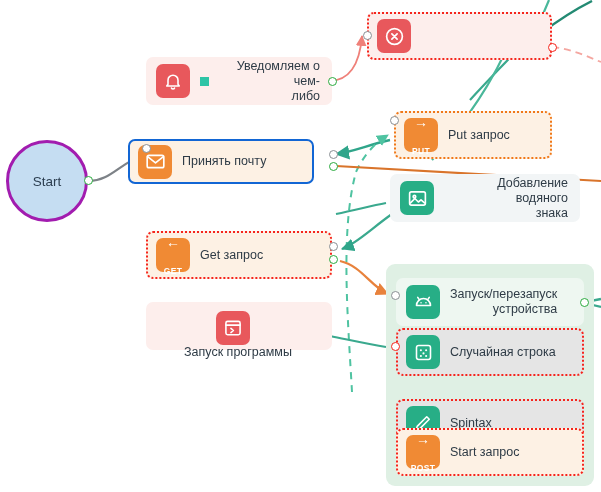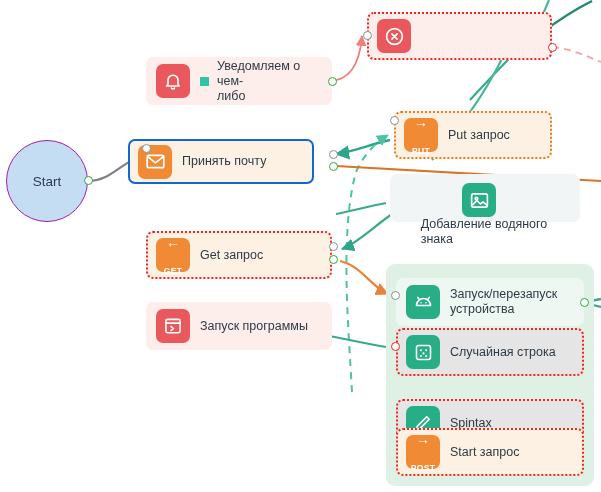--- a/index.html
+++ b/index.html
@@ -22,37 +22,38 @@
     pointer-events: none;
   }
 
   
   .start-node {
     position: absolute;
     left: 6px; top: 140px;
     width: 82px; height: 82px;
     border-radius: 50%;
     background: #c5ddf2;
-    border: 1px solid #a21caf;
+    border: 3px solid #a21caf;
     display: flex;
     align-items: center;
     justify-content: center;
     color: #2c3e50;
     font-size: 13.5px;
     box-sizing: border-box;
   }
 
   
   .node {
     position: absolute;
     box-sizing: border-box;
     border-radius: 7px;
     display: flex;
     align-items: center;
     padding: 7px 10px 7px 8px;
+    text-align: right;
   }
   .node .ico {
     flex: 0 0 auto;
     width: 34px; height: 34px;
     border-radius: 7px;
     display: flex;
     align-items: center;
     justify-content: center;
     margin-right: 10px;
   }
@@ -66,21 +67,21 @@
   .badge-sq {
     width: 9px; height: 9px;
     background: #2ec4a6;
     margin-right: 8px;
     flex: 0 0 auto;
   }
 
   
   .bg-pink   { background: #fdeeec; }
   .bg-cream  { background: #fdf1e4; }
-  .bg-gray   { background: #f2f5f6; flex-direction: column; }
+  .bg-gray   { background: #f2f5f6; }
   .bg-mint   { background: #e5e5e5; }
   .bg-mintlt { background: #eef7f1; }
 
   .brd-blue  { border: 2px solid #1266d4; }
   .brd-red   { border: 2px dotted #f5251c; }
   .brd-orng  { border: 2px dotted #f07818; }
   .brd-none  { border: 2px solid transparent; }
 
   .ico-red   { background: #e8585c; }
   .ico-orng  { background: #f08a34; }
@@ -245,21 +246,21 @@
   <div class="node bg-cream brd-red" style="left:146px; top:231px; width:186px; height:48px;">
     <div class="ico ico-orng m-chip">
       <span class="m-arrow">←</span>
       <span class="m-txt">GET</span>
     </div>
     <div class="label">Get запрос</div>
   </div>
   <div class="port port-gray" style="left:329px; top:242px;"></div>
   <div class="port port-green" style="left:329px; top:255px;"></div>
 
-  <div class="node bg-pink brd-none" style="left:146px; top:302px; width:186px; height:48px;">
+  <div class="node bg-pink brd-none" style="left:146px; top:302px; width:186px; height:48px;flex-direction:column;">
     <div class="ico ico-red">
       <svg width="20" height="20" viewBox="0 0 24 24" fill="none" stroke="#ffffff" stroke-width="1.9" stroke-linecap="round" stroke-linejoin="round">
         <rect x="3.5" y="4" width="17" height="16" rx="2"></rect>
         <path d="M3.5 8.5h17"></path>
         <path d="M9.5 12.5l3 2.5-3 2.5"></path>
       </svg>
     </div>
     <div class="label">Запуск программы</div>
   </div>
 

